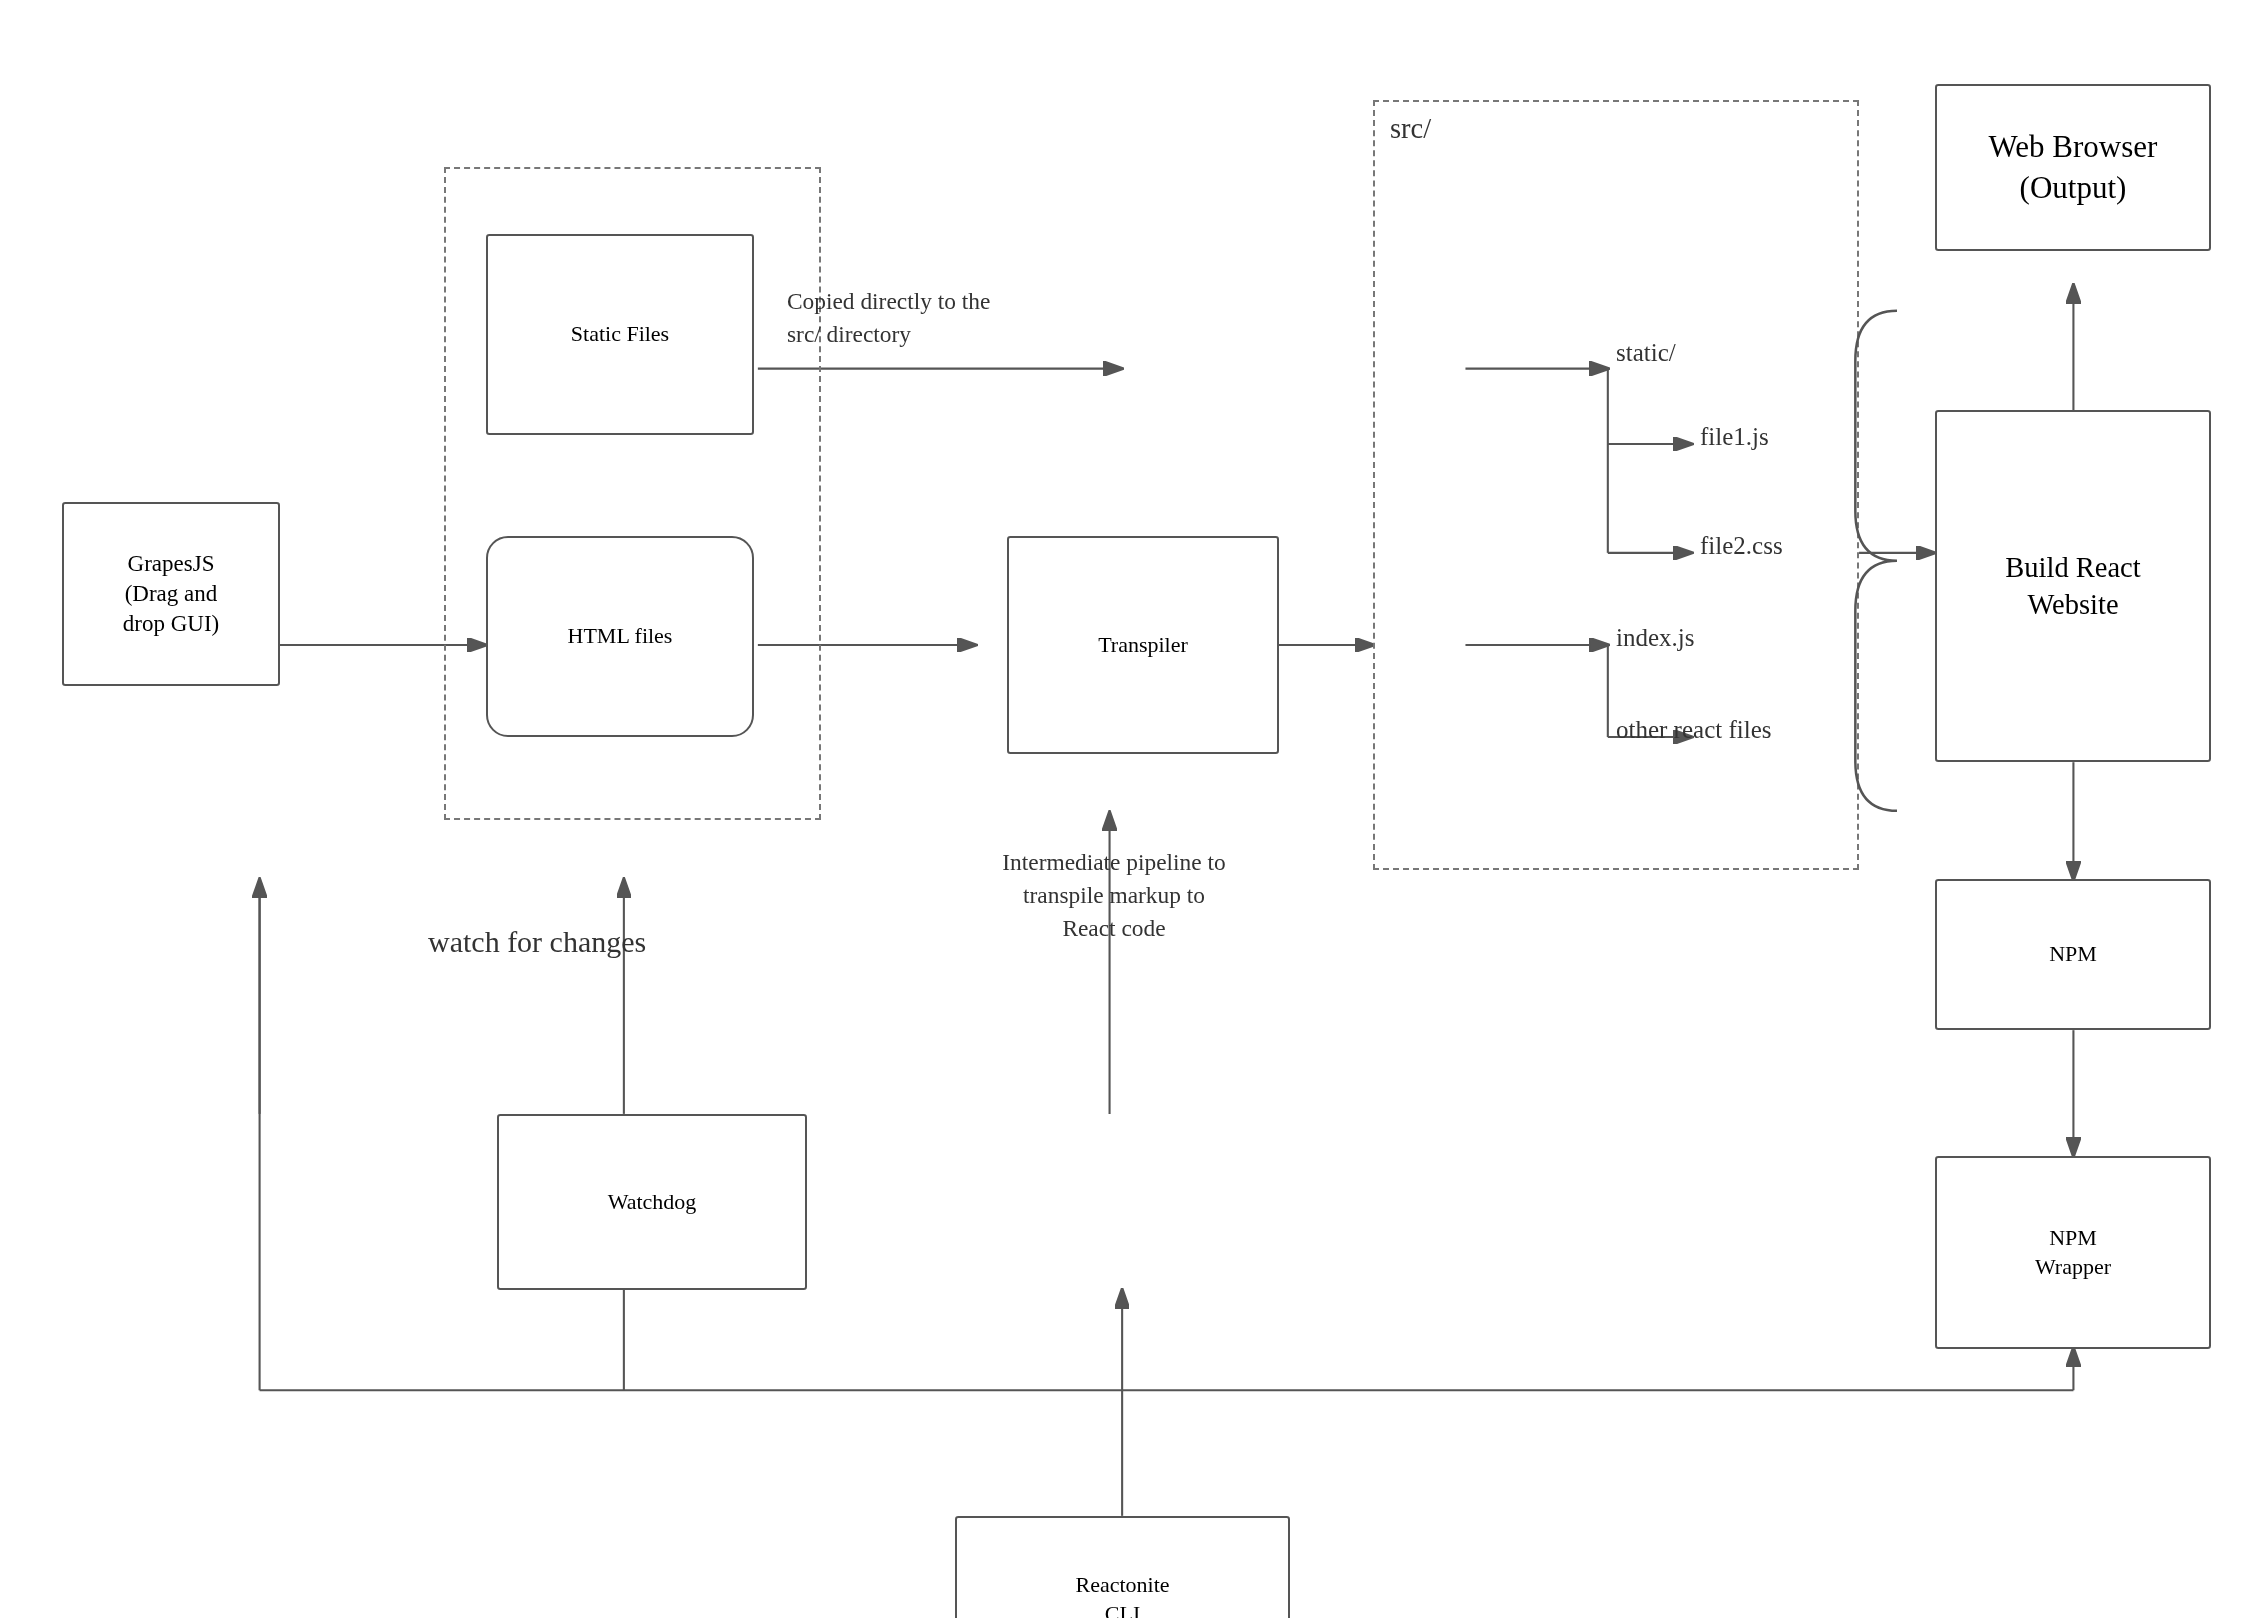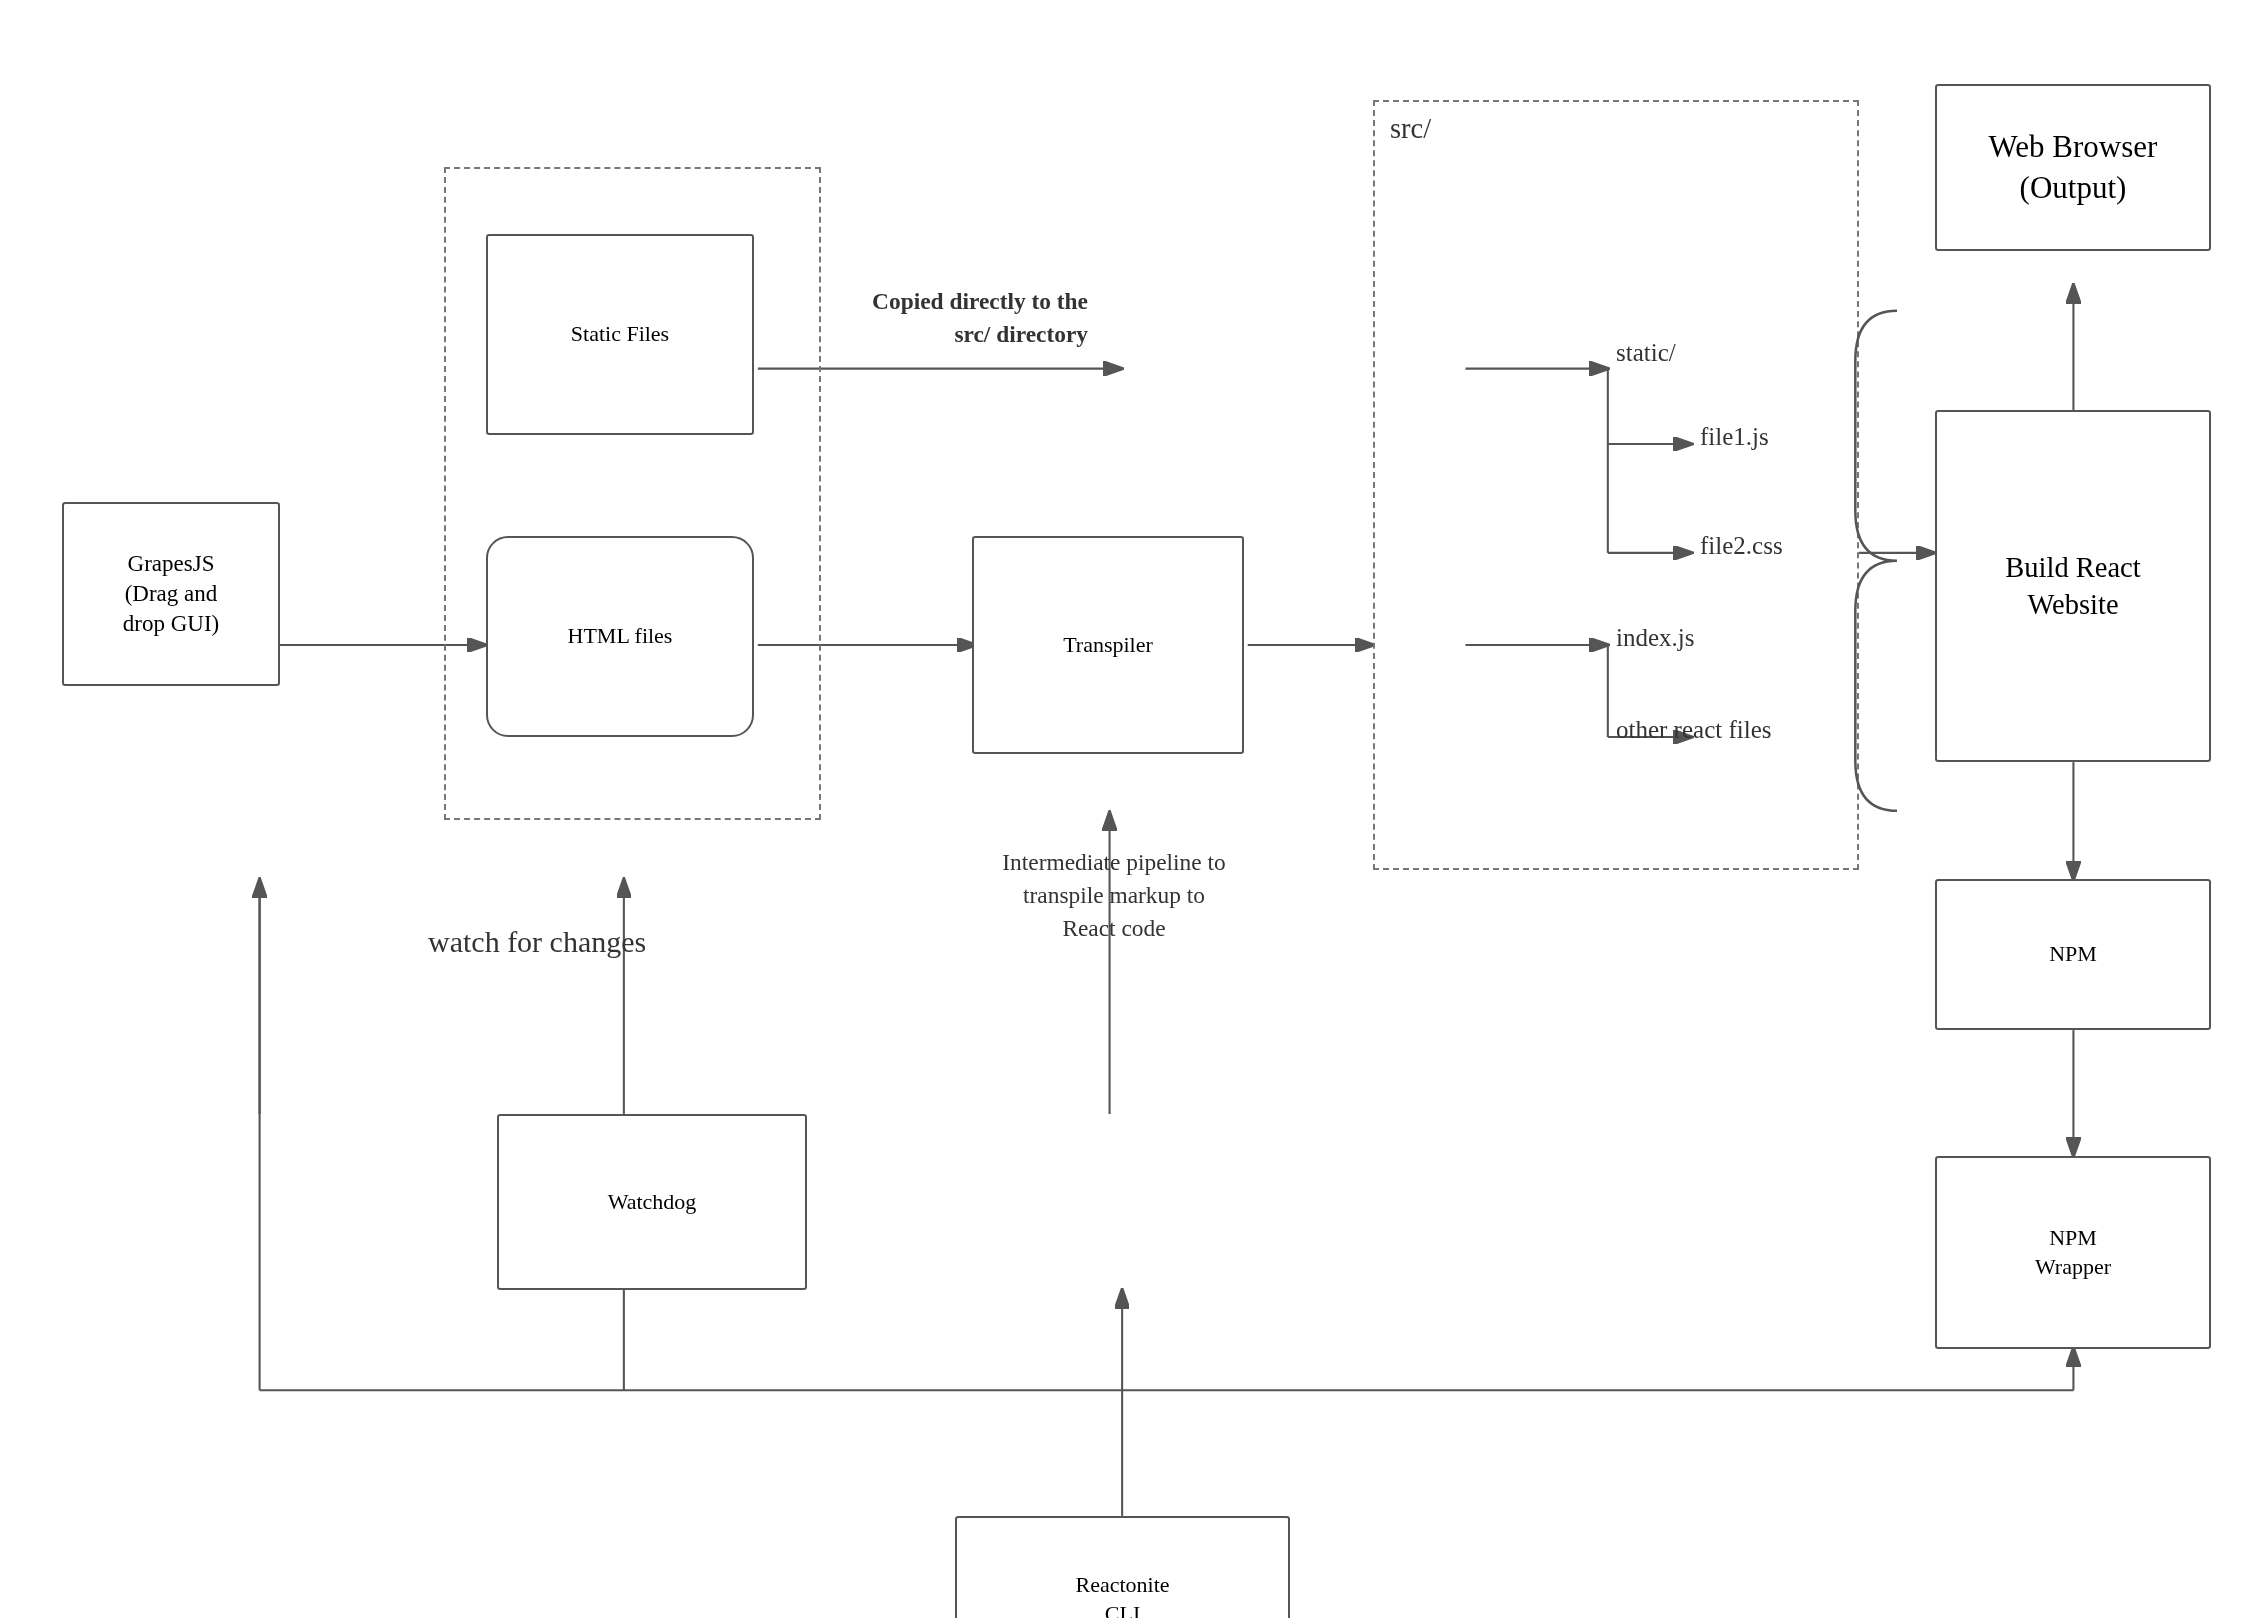--- a/index.html
+++ b/index.html
@@ -131,21 +131,21 @@
   </div>
 
   <div class="box" style="left:486px; top:234px; width:268px; height:201px;">
     <span>Static Files</span>
   </div>
 
   <div class="box" style="left:486px; top:536px; width:268px; height:201px;border-radius:22px;">
     <span>HTML files</span>
   </div>
 
-  <div class="box" style="left:972px; top:536px; width:272px; height:218px;">
+  <div class="box" style="left:1007px; top:536px; width:272px; height:218px;">
     <span>Transpiler</span>
   </div>
 
   <div class="box" style="left:469px; top:1114px; width:310px; height:176px;margin-left:28px;">
     <span>Watchdog</span>
   </div>
 
   <div class="box" style="left:955px; top:1516px; width:335px; height:167px;">
     <span style="white-space:pre-line;">Reactonite
 CLI</span>
@@ -163,21 +163,21 @@
   <div class="box" style="left:1935px; top:1156px; width:276px; height:193px;">
     <span style="white-space:pre-line;">NPM
 Wrapper</span>
   </div>
 
   <div class="box" style="left:1935px; top:84px; width:276px; height:167px; font-size:31px;">
     <span style="white-space:pre-line;">Web Browser
 (Output)</span>
   </div>
 
-  <div class="label" style="left:787px; top:285px; width:301px; white-space:pre-line; text-align:right; font-size:23.4px;font-weight:bold;">Copied directly to the
+  <div class="label" style="left:787px; top:285px; width:301px; white-space:pre-line; text-align:left; font-size:23.4px;">Copied directly to the
 src/ directory</div>
 
   <div class="label" style="left:938px; top:846px; width:352px; white-space:pre-line; text-align:center; font-size:23.4px;">Intermediate pipeline to
 transpile markup to
 React code</div>
 
   <div class="label" style="left:428px; top:921px; font-size:30px;">watch for changes</div>
 
   <div class="label" style="left:1616px; top:335px; font-size:25px;">static/</div>
 

